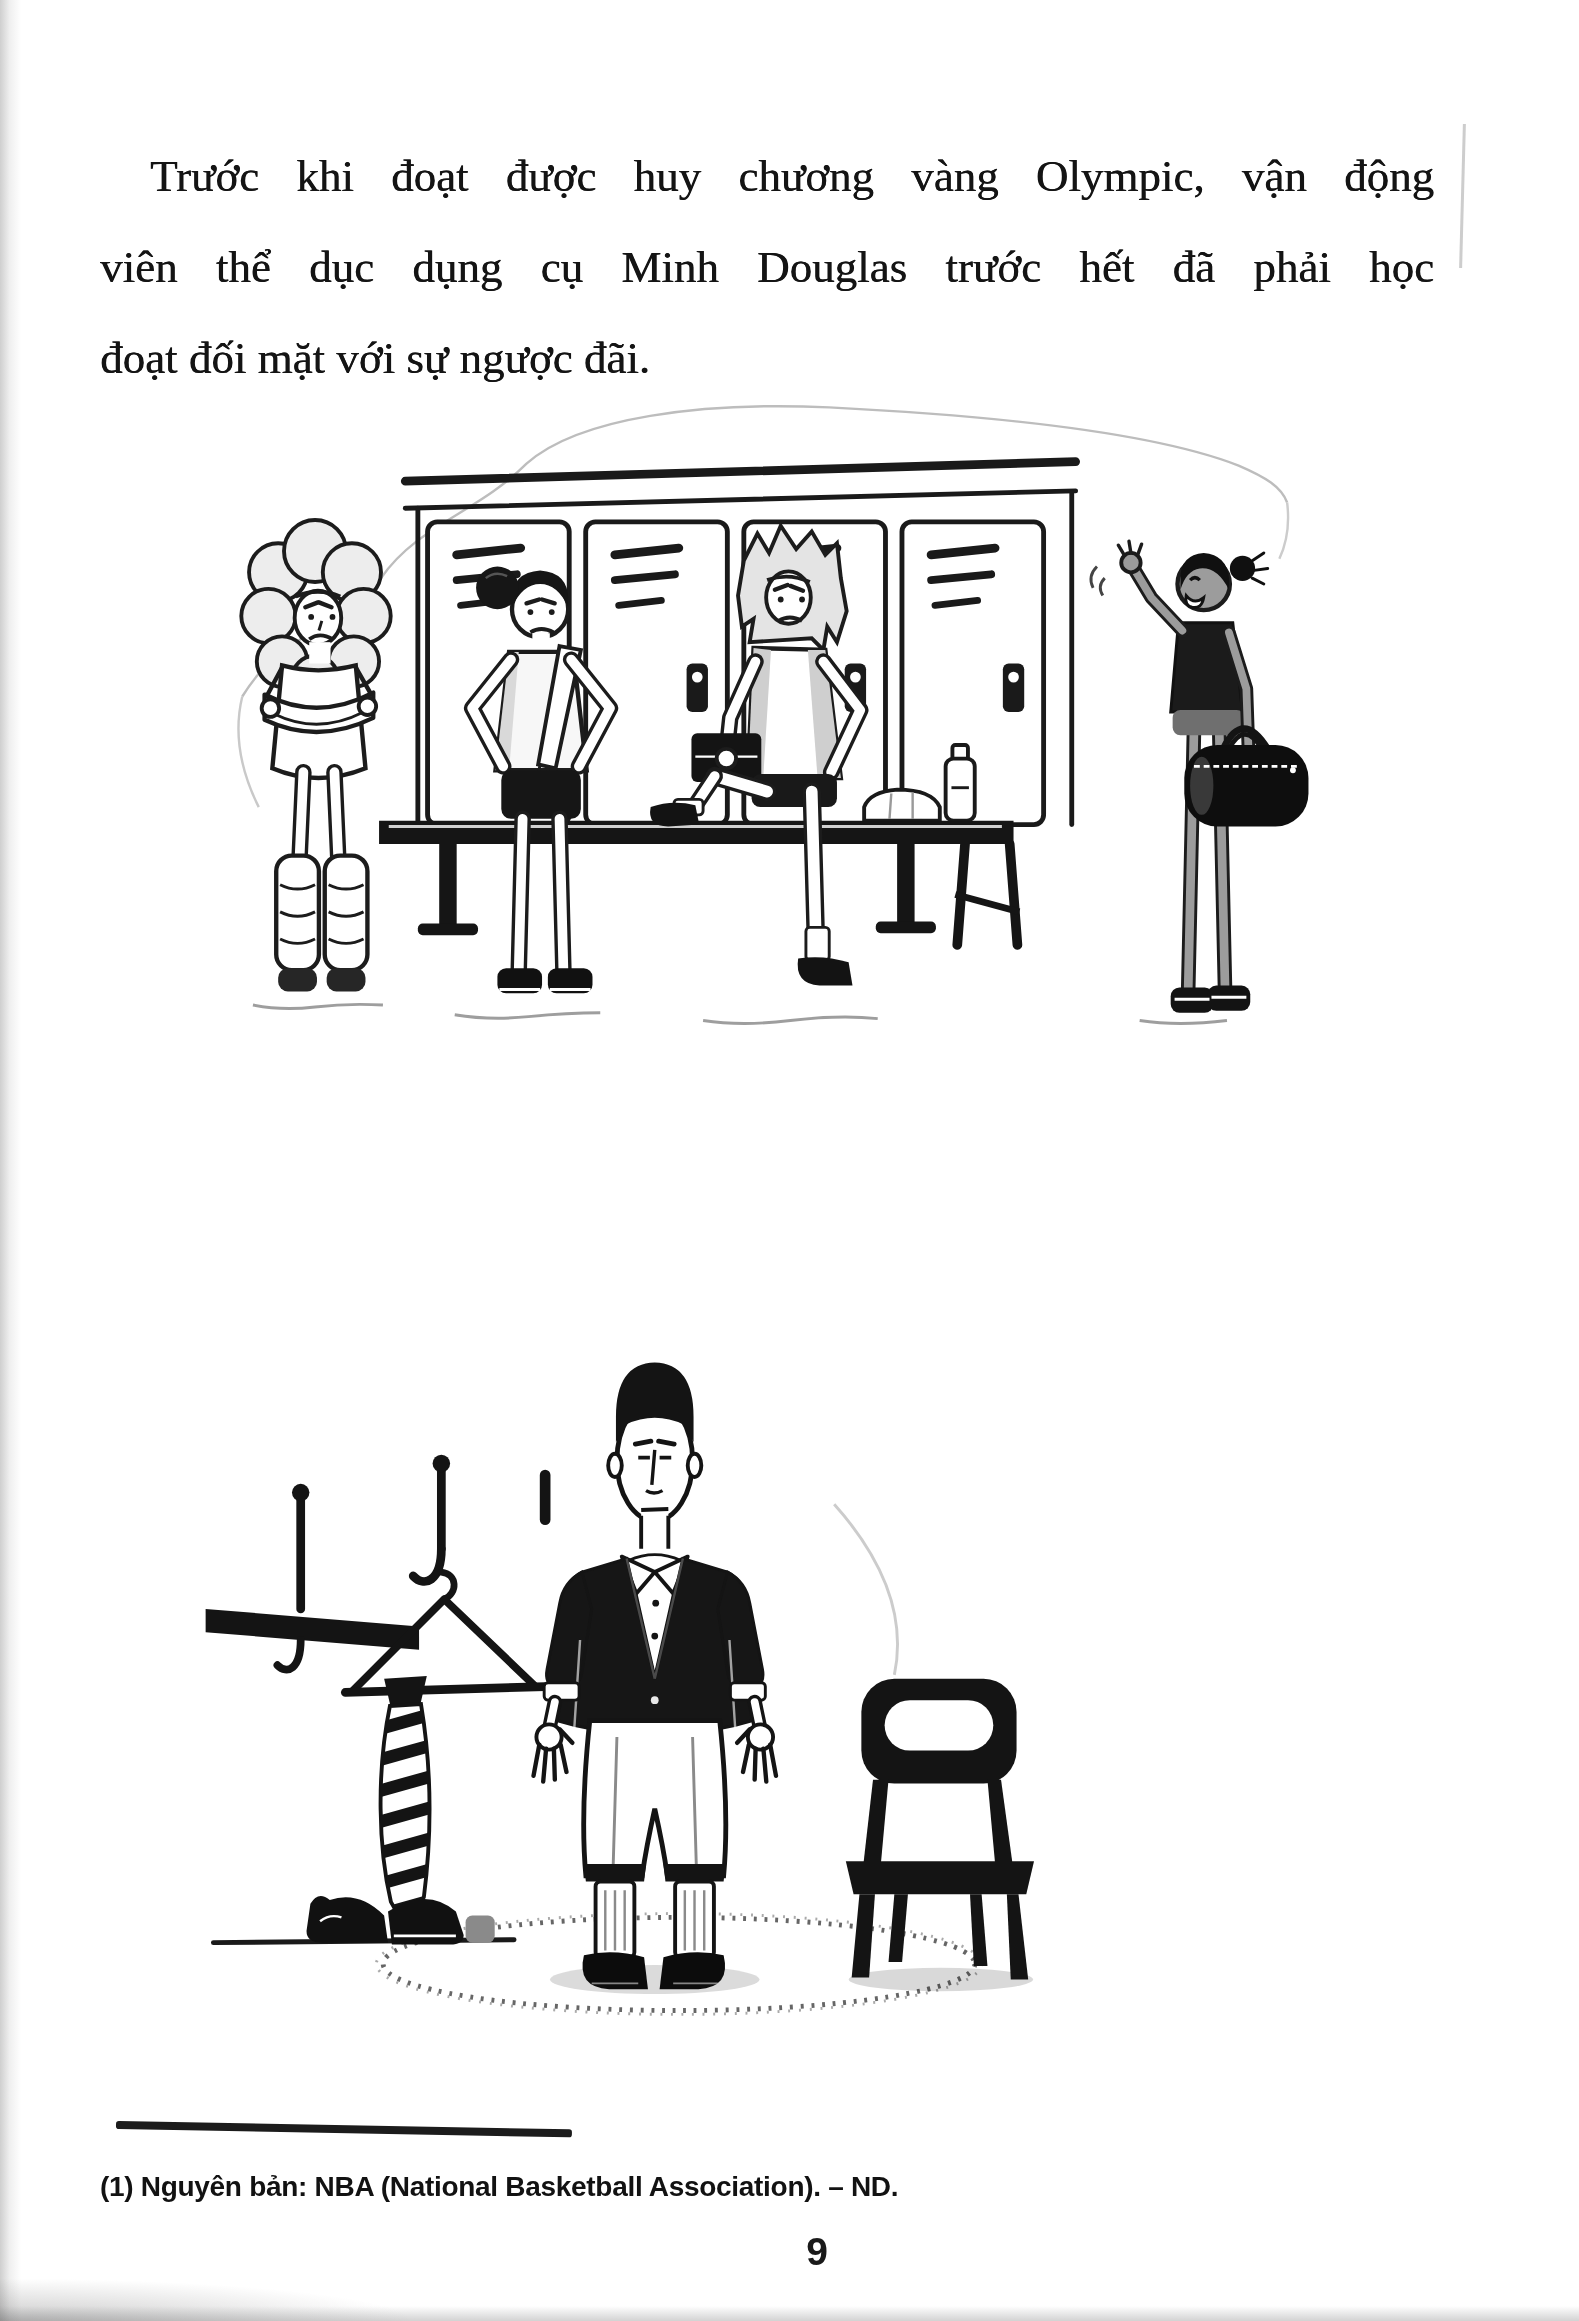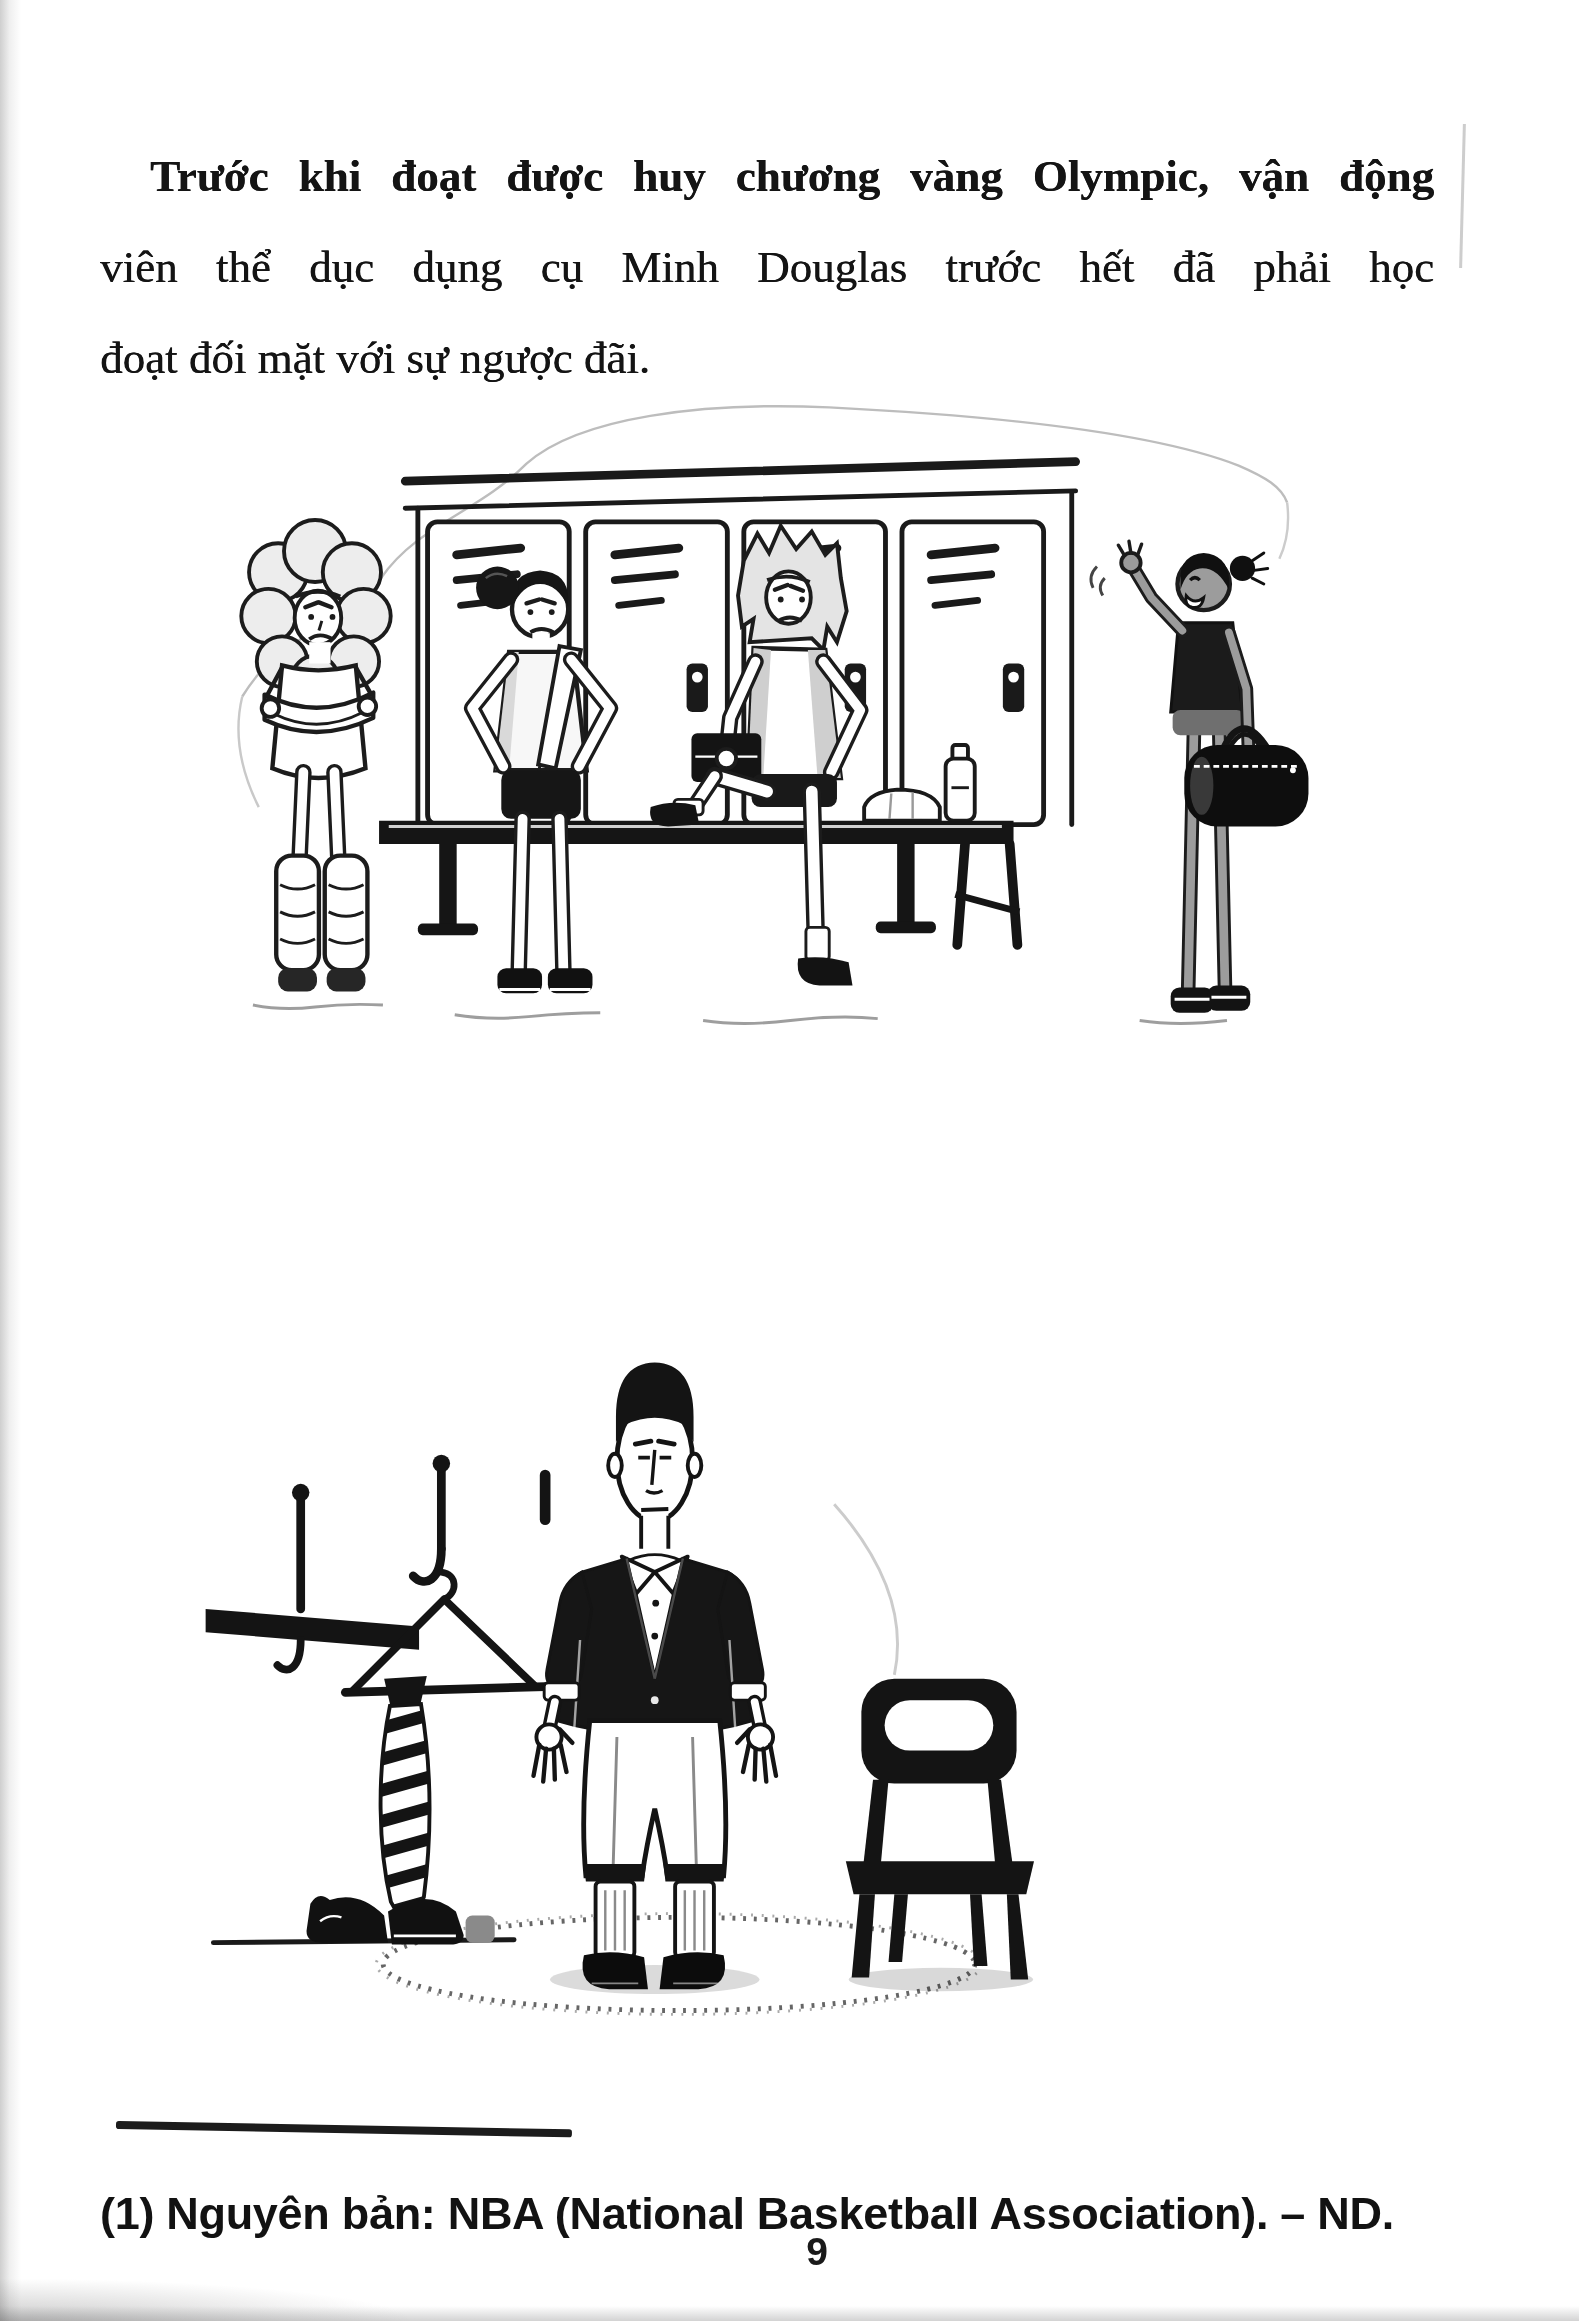--- a/index.html
+++ b/index.html
@@ -13,37 +13,37 @@
     background:linear-gradient(0deg,rgba(95,95,95,.28),rgba(255,255,255,0));}
   .scan-corner{position:absolute;left:0;bottom:0;width:417px;height:43px;
     background:radial-gradient(ellipse at 0% 100%,rgba(80,80,80,.30),rgba(255,255,255,0) 70%);}
   .scan-mark-right{position:absolute;left:1461px;top:124px;width:2.9px;height:144px;
     background:#cdcdcd;transform:rotate(1.5deg);}
 
   
   .para{position:absolute;left:100px;width:1334px;font-size:45px;line-height:91px;
     color:#141414;text-shadow:0.4px 0 0 #141414;}
   .tline{text-align:justify;text-align-last:justify;-webkit-text-justify:inter-word;}
-  .para .tline.first{padding-left:50px;font-weight:bold;}
+  .para .tline.first{padding-left:50px;}
   .para .tline.last{text-align-last:left;}
   .tline.plain{text-align:left;text-align-last:left;}
   .fnref{font-size:25px;position:relative;top:-3.9px;left:1.9px;letter-spacing:-1px;vertical-align:super;}
 
   .para-1{top:131px;}
   .para-2{top:1063px;}
 
   figure{margin:0;padding:0;position:absolute;}
   .fig-lockers{left:218px;top:388px;width:1106px;height:650px;}
   .fig-tallman{left:194px;top:1349px;width:873px;height:679px;}
   figure svg{display:block;width:100%;height:100%;}
 
   .footnote-rule{position:absolute;left:116px;top:2121px;width:456px;height:7.8px;
     background:#1c1c1c;transform:rotate(1.05deg);transform-origin:left center;border-radius:2.9px;}
   .footnote{position:absolute;left:100px;top:2143px;width:1378px;
-    font-family:"Liberation Sans",sans-serif;font-weight:700;font-size:45px;
+    font-family:"Liberation Sans",sans-serif;font-weight:700;font-size:28px;
     letter-spacing:-0.3px;color:#121212;}
   .page-number{position:absolute;left:0;right:0;top:2230px;text-align:center;text-indent:54px;
     font-family:"Liberation Sans",sans-serif;font-weight:700;font-size:39px;color:#1a1a1a;}
 </style>
 </head>
 <body>
 
 <div class="sheet">
 
   <div class="para para-1">

